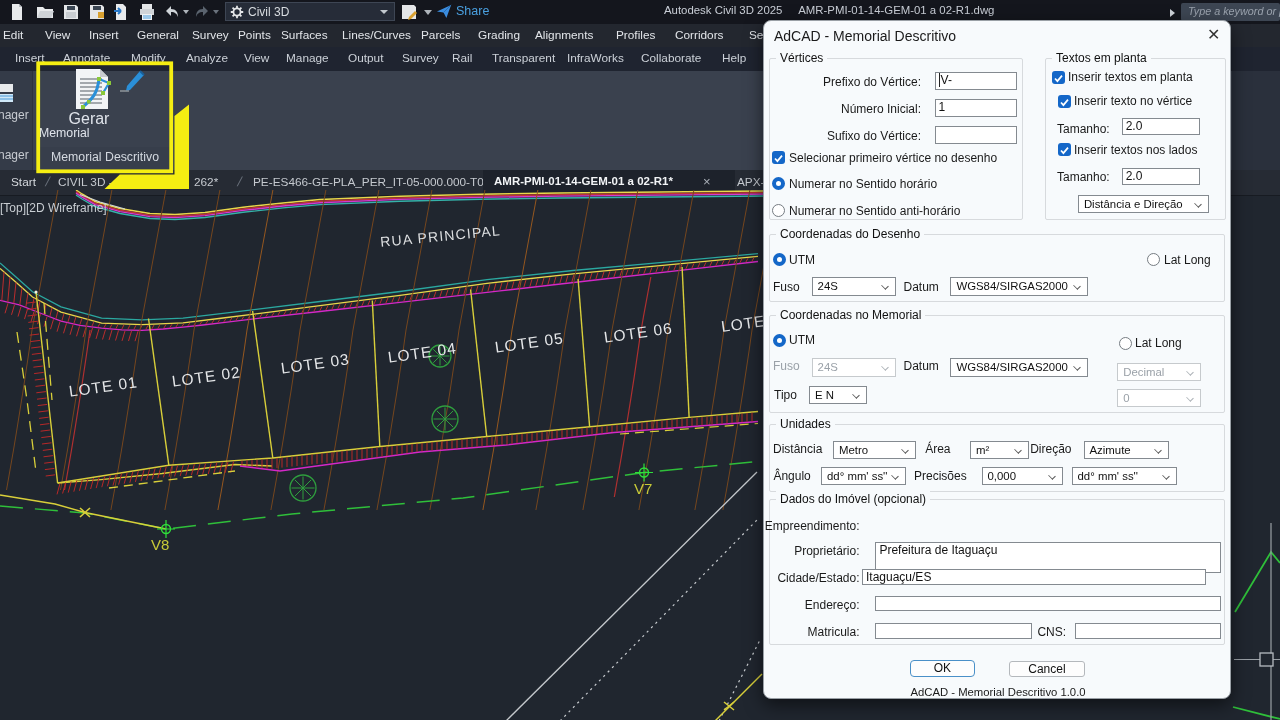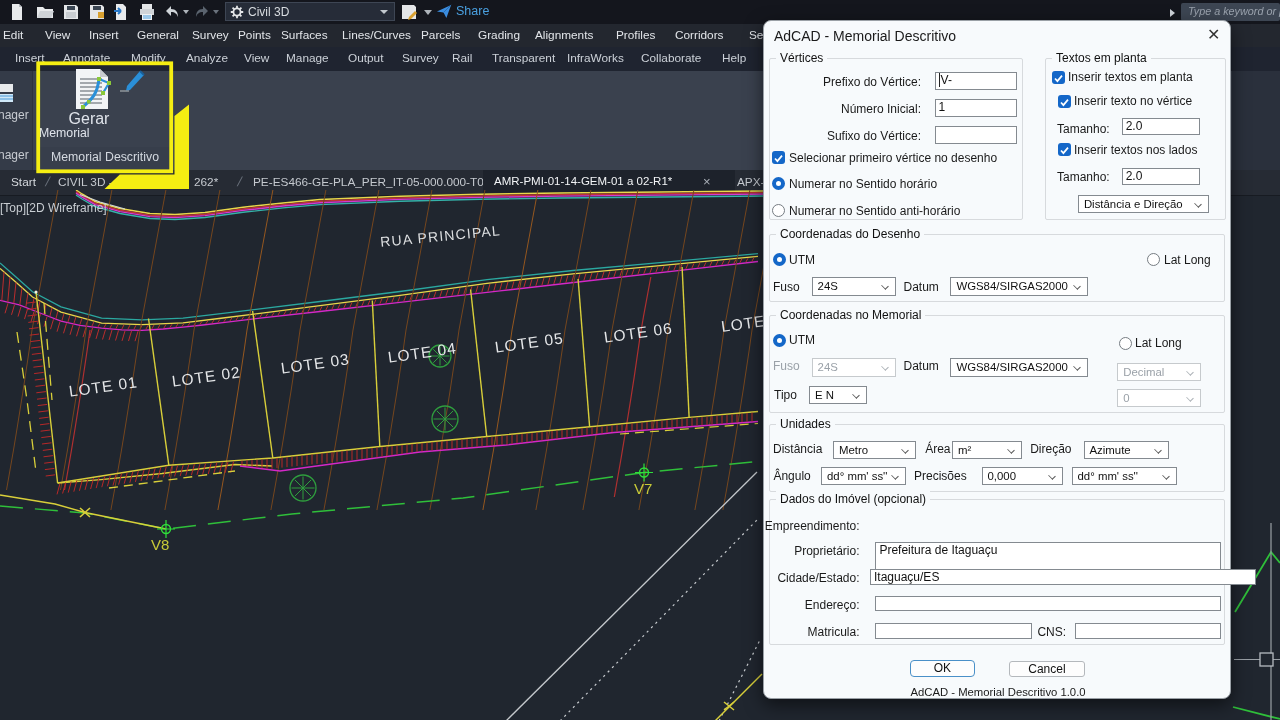--- a/index.html
+++ b/index.html
@@ -62,20 +62,21 @@
 <svg style="position:absolute;left:400px;top:3px" width="18" height="18" viewBox="0 0 18 18">
         <path d="M2,2 h12 l2,2 v12 h-14 z" fill="#e4e6e8"></path>
         <path d="M9,14 l6,-6 2,2 -6,6 -3,1 z" fill="#d8a030"></path>
       </svg>
 <div style="position:absolute;left:424px;top:10px;width:0;height:0;border-left:4.5px solid transparent;border-right:4.5px solid transparent;border-top:5px solid #aeb4ba"></div>
 <svg style="position:absolute;left:436px;top:3px" width="17" height="17" viewBox="0 0 18 18">
         <path d="M1,9 L16,2 L11,16 L8,10 z" fill="#3b8de0"></path>
         <path d="M8,10 L16,2" stroke="#2a6db0" stroke-width="1"></path>
       </svg>
 <span style="position:absolute;left:456px;top:4px;font-size:12.5px;color:#4aa0e0">Share</span>
+<span style="position:absolute;left:664px;top:4px;font-size:11.4px;color:#c9ced6">Autodesk Civil 3D 2025&nbsp;&nbsp;&nbsp;&nbsp;&nbsp;AMR-PMI-01-14-GEM-01 a 02-R1.dwg</span>
 <div style="position:absolute;left:1170px;top:9px;width:0;height:0;border-top:4px solid transparent;border-bottom:4px solid transparent;border-left:5px solid #cfd4da"></div>
 <div style="position:absolute;left:1181px;top:3px;width:99px;height:18px;background:#3d4653;border-radius:2px">
 <span style="position:absolute;left:7px;top:2px;font-size:10.8px;font-style:italic;color:#9aa2ad;white-space:nowrap">Type a keyword or p</span>
       </div>
 </div>
 <div style="position:absolute;left:0;top:24px;width:1280px;height:23px;background:#23272f">
       <span style="position:absolute;left:3px;top:4px;font-size:11.8px;color:#e2e5e9;white-space:nowrap">Edit</span>
       <span style="position:absolute;left:45px;top:4px;font-size:11.8px;color:#e2e5e9;white-space:nowrap">View</span>
       <span style="position:absolute;left:89px;top:4px;font-size:11.8px;color:#e2e5e9;white-space:nowrap">Insert</span>
       <span style="position:absolute;left:137px;top:4px;font-size:11.8px;color:#e2e5e9;white-space:nowrap">General</span>
@@ -138,21 +139,21 @@
 <div style="position:absolute;left:1232px;top:0;width:48px;height:99px;background:#2a303c"></div>
 </div>
 <div style="position:absolute;left:0;top:170px;width:1280px;height:26px;background:#262b34;border-bottom:1px solid #171b22">
 <span style="position:absolute;left:11px;top:5px;font-size:11.8px;color:#d5d8dd">Start</span>
 <span class="sep" style="left:46px">/</span>
 <span style="position:absolute;left:58px;top:5px;font-size:11.8px;color:#c5c9cf;white-space:nowrap">CIVIL 3D -</span>
 <span style="position:absolute;left:194px;top:5px;font-size:11.8px;color:#c5c9cf">262*</span>
 <span class="sep" style="left:238px">/</span>
 <span style="position:absolute;left:253px;top:5px;font-size:11.8px;color:#c5c9cf;white-space:nowrap">PE-ES466-GE-PLA_PER_IT-05-000.000-T00*</span>
 <div style="position:absolute;left:483px;top:0;width:252px;height:26px;background:#1d222b"></div>
-<span style="position:absolute;left:494px;top:5px;font-size:11.5px;font-weight:normal;color:#f2f4f6;white-space:nowrap">AMR-PMI-01-14-GEM-01 a 02-R1*</span>
+<span style="position:absolute;left:494px;top:5px;font-size:11.5px;font-weight:bold;color:#f2f4f6;white-space:nowrap">AMR-PMI-01-14-GEM-01 a 02-R1*</span>
 <span style="position:absolute;left:703px;top:4px;font-size:13px;color:#aab0b8">×</span>
 <span style="position:absolute;left:737px;top:5px;font-size:11.8px;color:#c5c9cf;white-space:nowrap">APX-01-</span>
 </div>
 <div style="position:absolute;left:0;top:196px;width:1280px;height:524px;background:#20262f"></div>
 <svg style="position:absolute;left:0;top:190px" width="1280" height="530" viewBox="0 190 1280 530">
       <path d="M76.0,190.0 L82.0,194.0 L95.0,201.5 L120.0,208.5 L150.0,213.5 L175.0,214.5 L205.0,212.5 L243.0,207.3 L283.0,202.9 L320.0,199.6 L400.0,196.3 L480.0,194.3 L560.0,193.0 L660.0,192.0 L763.0,191.0" fill="none" stroke="#e8d84a" stroke-width="1.5"></path>
       <path d="M76.0,191.7 L82.0,195.7 L95.0,203.2 L120.0,210.2 L150.0,215.2 L175.0,216.2 L205.0,214.2 L243.0,209.0 L283.0,204.6 L320.0,201.3 L400.0,198.0 L480.0,196.0 L560.0,194.7 L660.0,193.7 L763.0,192.7" fill="none" stroke="#c03434" stroke-width="1.4"></path>
       <path d="M76.0,193.1 L82.0,197.1 L95.0,204.6 L120.0,211.6 L150.0,216.6 L175.0,217.6 L205.0,215.6 L243.0,210.4 L283.0,206.0 L320.0,202.7 L400.0,199.4 L480.0,197.4 L560.0,196.1 L660.0,195.1 L763.0,194.1" fill="none" stroke="#d23ad2" stroke-width="1.4"></path>
       <path d="M76.0,195.0 L82.0,199.0 L95.0,206.5 L120.0,213.5 L150.0,218.5 L175.0,219.5 L205.0,217.5 L243.0,212.3 L283.0,207.9 L320.0,204.6 L400.0,201.3 L480.0,199.3 L560.0,198.0 L660.0,197.0 L763.0,196.0" fill="none" stroke="#35b2aa" stroke-width="1.4"></path>
       <path d="M80.0,194.5 L100.0,202.0 L125.0,209.0" fill="none" stroke="#cfd4d8" stroke-width="1.2"></path>
@@ -315,35 +316,35 @@
       <div class="dd" style="left:186.4px;top:337px;width:138px;height:19px">WGS84/SIRGAS2000<span class="chev"></span></div>
       <div class="dd dis" style="left:353.2px;top:341.6px;width:84px;height:18px">Decimal<span class="chev"></span></div>
       <div class="dl " style="left:10px;top:366.2px;text-align:left">Tipo</div>
       <div class="dd" style="left:45px;top:364.5px;width:58px;height:18px">E N<span class="chev"></span></div>
       <div class="dd dis" style="left:353.2px;top:368.2px;width:84px;height:18px">0<span class="chev"></span></div>
       <div style="position:absolute;left:5px;top:402.7px;width:456px;height:68px;border:1px solid #d7dadd;border-radius:2px"></div>
       <div class="dl" style="left:12px;top:394.7px;background:#f7fafc;padding:0 4px;color:#111">Unidades</div>
       <div class="dl " style="left:9px;top:420px;text-align:left">Distância</div>
       <div class="dd" style="left:69px;top:419.6px;width:82.5px;height:18px">Metro<span class="chev"></span></div>
       <div class="dl " style="left:161.2px;top:420px;text-align:left">Área</div>
-      <div class="dd" style="left:188px;top:419.6px;width:70px;height:18px">m²<span class="chev"></span></div>
+      <div class="dd" style="left:206px;top:419.6px;width:59px;height:18px">m²<span class="chev"></span></div>
       <div class="dl " style="left:266.2px;top:420px;text-align:left">Direção</div>
       <div class="dd" style="left:319.5px;top:419.6px;width:85.5px;height:18px">Azimute<span class="chev"></span></div>
       <div class="dl " style="left:9.4px;top:446.6px;text-align:left">Ângulo</div>
       <div class="dd" style="left:57px;top:445.9px;width:84.5px;height:18px">dd° mm' ss''<span class="chev"></span></div>
       <div class="dl " style="left:150px;top:446.6px;text-align:right">Precisões</div>
       <div class="dd" style="left:217.5px;top:445.9px;width:81.5px;height:18px">0,000<span class="chev"></span></div>
       <div class="dd" style="left:307.5px;top:445.9px;width:105px;height:18px">dd° mm' ss''<span class="chev"></span></div>
       <div style="position:absolute;left:5px;top:478px;width:456px;height:146px;border:1px solid #d7dadd;border-radius:2px"></div>
       <div class="dl" style="left:12px;top:470px;background:#f7fafc;padding:0 4px;color:#111">Dados do Imóvel (opcional)</div>
       <div class="dl" style="right:370.5px;top:497px">Empreendimento:</div>
       <div class="dl" style="right:370.5px;top:522px">Proprietário:</div>
       <div class="ti" style="left:111.4px;top:521.1px;width:345.6px;height:31px">Prefeitura de Itaguaçu</div>
       <div class="dl" style="right:370.5px;top:549px">Cidade/Estado:</div>
-      <div class="ti" style="left:106px;top:548.1px;width:386px;height:16px">Itaguaçu/ES</div>
+      <div class="ti" style="left:98px;top:548.1px;width:344px;height:16px">Itaguaçu/ES</div>
       <div class="dl" style="right:370.5px;top:575.5px">Endereço:</div>
       <div class="ti" style="left:111.4px;top:575.1px;width:345.6px;height:15px"></div>
       <div class="dl" style="right:370.5px;top:602.5px">Matricula:</div>
       <div class="ti" style="left:111.4px;top:601.7px;width:156.6px;height:16px"></div>
       <div class="dl " style="left:273.4px;top:602.5px;text-align:left">CNS:</div>
       <div class="ti" style="left:311.3px;top:601.7px;width:145.7px;height:16px"></div>
       <div class="btn" style="left:146.2px;top:638.9px;width:64.4px;height:17.1px;border:1.5px solid #4a90c8;border-radius:4px">OK</div>
       <div class="btn" style="left:244.5px;top:640px;width:76.8px;height:16px;border:1px solid #b4b8bc">Cancel</div>
       <div class="dl" style="left:0;top:664.5px;width:468px;text-align:center;font-size:11.3px;line-height:13px">AdCAD - Memorial Descritivo 1.0.0</div>
     </div>

